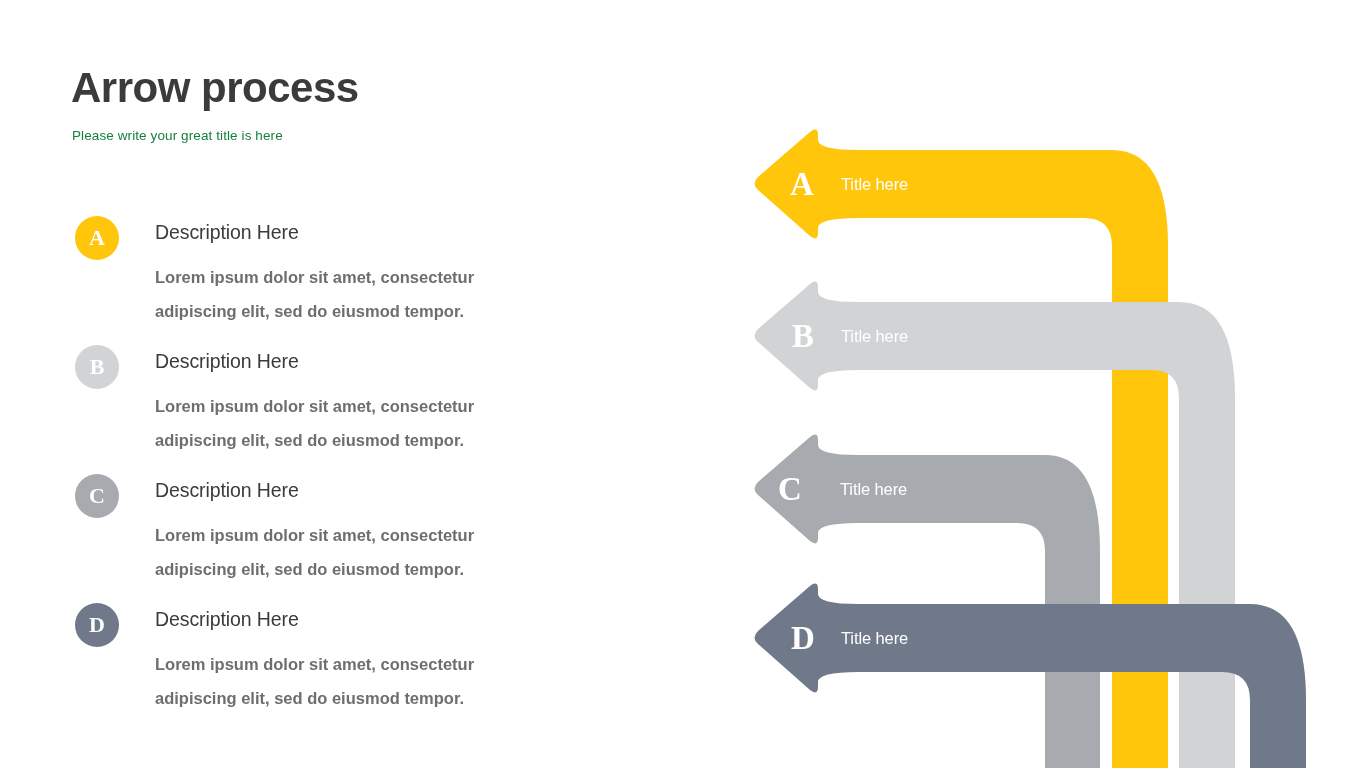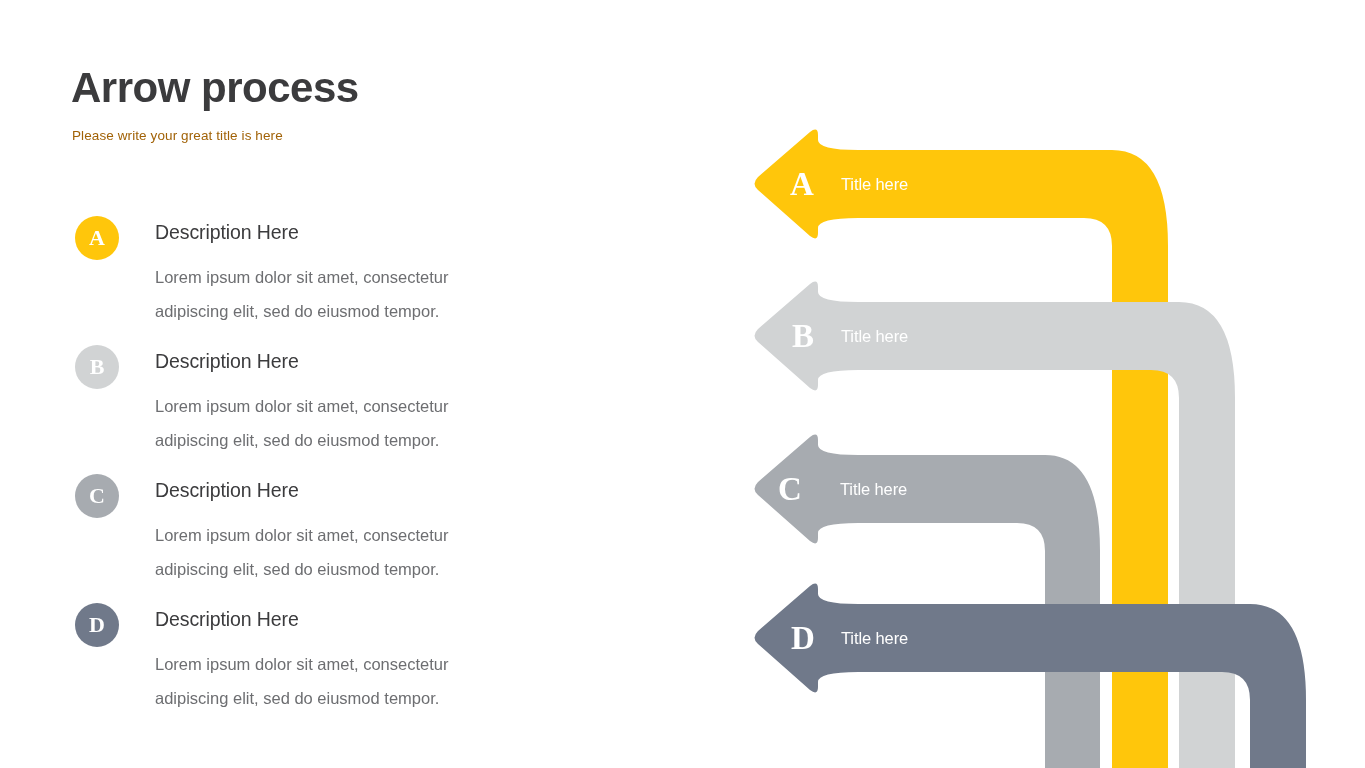--- a/index.html
+++ b/index.html
@@ -34,21 +34,21 @@
     letter-spacing: -0.5px;
     line-height: 1.05;
     white-space: nowrap;
   }
 
   #page-subtitle {
     position: absolute;
     left: 72px;
     top: 128px;
     font-size: 13.5px;
-    color: #a16207;
+    color: #15803d;
     font-weight: normal;
     letter-spacing: 0.1px;
     white-space: nowrap;
   }
 
   #items-list {
     position: absolute;
     left: 0;
     top: 216px;
     width: 700px;
@@ -88,21 +88,21 @@
   }
 
   .item-body {
     position: absolute;
     left: 155px;
     top: 44px;
     width: 350px;
     font-size: 16.5px;
     color: #6d6e71;
     line-height: 34px;
-    font-weight: normal;
+    font-weight: bold;
   }
 
   
   #diagram {
     position: absolute;
     left: 0;
     top: 0;
     width: 1365px;
     height: 768px;
   }

